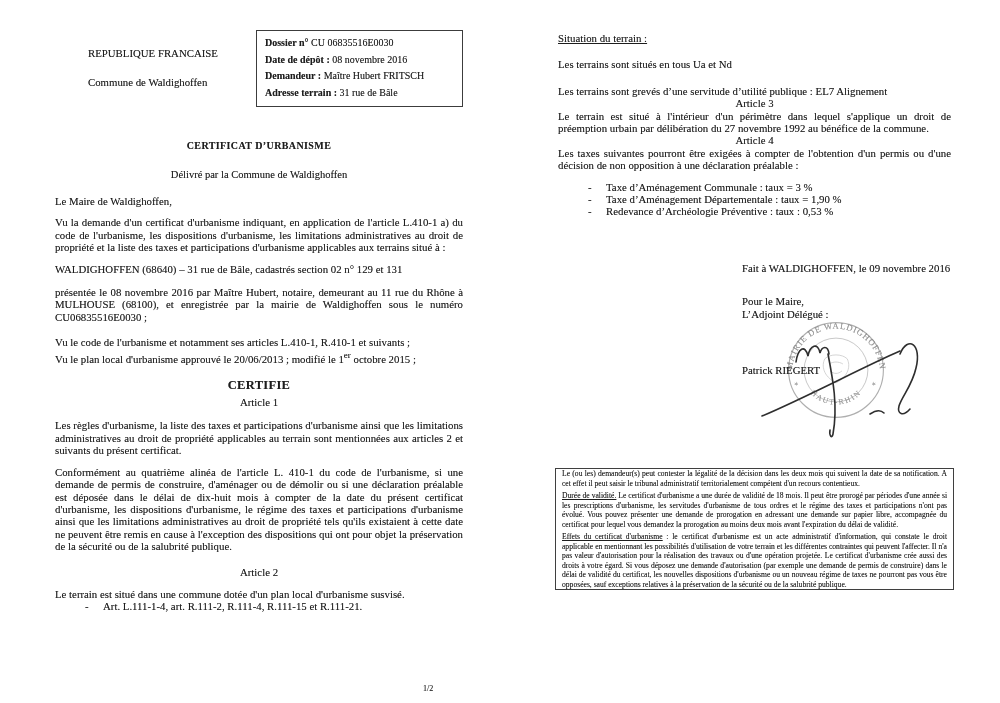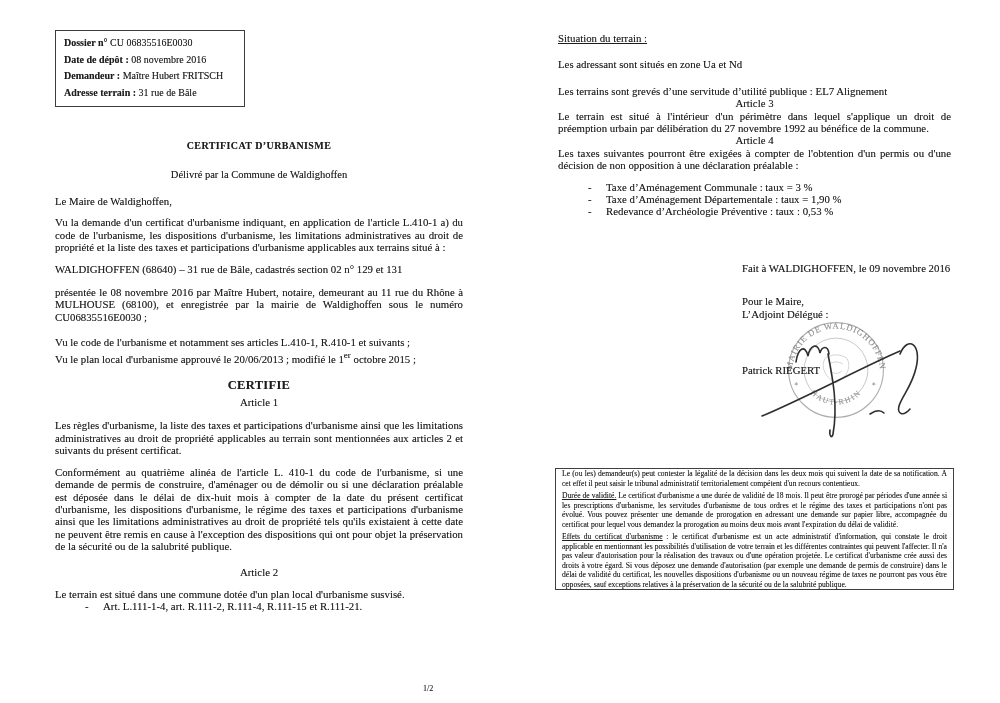--- a/index.html
+++ b/index.html
@@ -13,21 +13,21 @@
   #page1{left:55px;width:408px;}
   #page2{left:558px;width:393px;}
   p{margin:0;}
   .body-text{font-size:10.8px;line-height:12.4px;}
   .just{text-align:justify;}
   .center{text-align:center;}
   
   .header-row{margin-top:30px;display:flex;justify-content:space-between;align-items:flex-start;}
   .issuer{padding-top:17px;padding-left:33px;font-size:10.8px;}
   .issuer .line2{margin-top:17px;}
-  .dossier-box{width:172px;border:1px solid #3c3c3c;padding:4px 8px 5px 8px;font-size:10px;line-height:16.5px;}
+  .dossier-box{width:172px;border:1px solid #3c3c3c;padding:4px 25px 5px 8px;font-size:10px;line-height:16.5px;}
   .dossier-box .lbl{font-weight:bold;}
   .title-block{margin-top:33px;text-align:center;}
   .doc-title{font-size:10px;font-weight:bold;letter-spacing:.4px;margin:18px;font-family:Liberation Serif, serif;}
   .doc-subtitle{font-size:10.5px;margin-top:2px;}
   .maire{margin-top:15px;}
   .mt9{margin-top:9px;} .mt10{margin-top:10px;} .mt11{margin-top:11px;}
   .mt12{} .mt13{margin-top:13px;} .mt14{margin-top:14px;}
   .certifie{margin-top:14px;font-weight:bold;font-size:12.5px;letter-spacing:.3px;}
   .article-h{margin-top:5px;}
   .dash-item{display:flex;padding-left:30px;}
@@ -47,20 +47,24 @@
   .page-num{position:absolute;font-size:8px;color:#2a2a2a;}
   #pn1{left:423px;top:684px;}
   #pn2{left:936px;top:712px;}
 </style>
 </head>
 <body>
 
 <div class="page" id="page1">
 
   <div class="header-row">
+    <div class="issuer">
+      <div class="line1">REPUBLIQUE FRANCAISE</div>
+      <div class="line2">Commune de Waldighoffen</div>
+    </div>
     <div class="dossier-box">
       <div><span class="lbl">Dossier n°</span><span> CU 06835516E0030</span></div>
       <div><span class="lbl">Date de dépôt :</span><span> 08 novembre 2016</span></div>
       <div><span class="lbl">Demandeur :</span><span> Maître Hubert FRITSCH</span></div>
       <div><span class="lbl">Adresse terrain :</span><span> 31 rue de Bâle</span></div>
     </div>
   </div>
 
   <div class="title-block">
     <p class="doc-title">CERTIFICAT D’URBANISME</p>
@@ -95,21 +99,21 @@
   <div class="body-text dash-item mt12">
     <span class="dash">-</span>
     <span>Art. L.111-1-4, art. R.111-2, R.111-4, R.111-15 et R.111-21.</span>
   </div>
 </div>
 
 <div class="page" id="page2">
 
   <p class="body-text situation-title">Situation du terrain :</p>
 
-  <p class="body-text mt14">Les adressant sont situés en zone Ua et Nd</p>
+  <p class="body-text mt14">Les terrains sont situés en tous Ua et Nd</p>
 
   <p class="body-text mt14">Les terrains sont grevés d’une servitude d’utilité publique : EL7 Alignement</p>
 
   <p class="body-text center mt12">Article 3</p>
 
   <p class="body-text just mt12">Le terrain est situé à l'intérieur d'un périmètre dans lequel s'applique un droit de préemption urbain par délibération du 27 novembre 1992 au bénéfice de la commune.</p>
 
   <p class="body-text center mt12">Article 4</p>
 
   <p class="body-text just mt12">Les taxes suivantes pourront être exigées à compter de l'obtention d'un permis ou d'une décision de non opposition à une déclaration préalable :</p>

